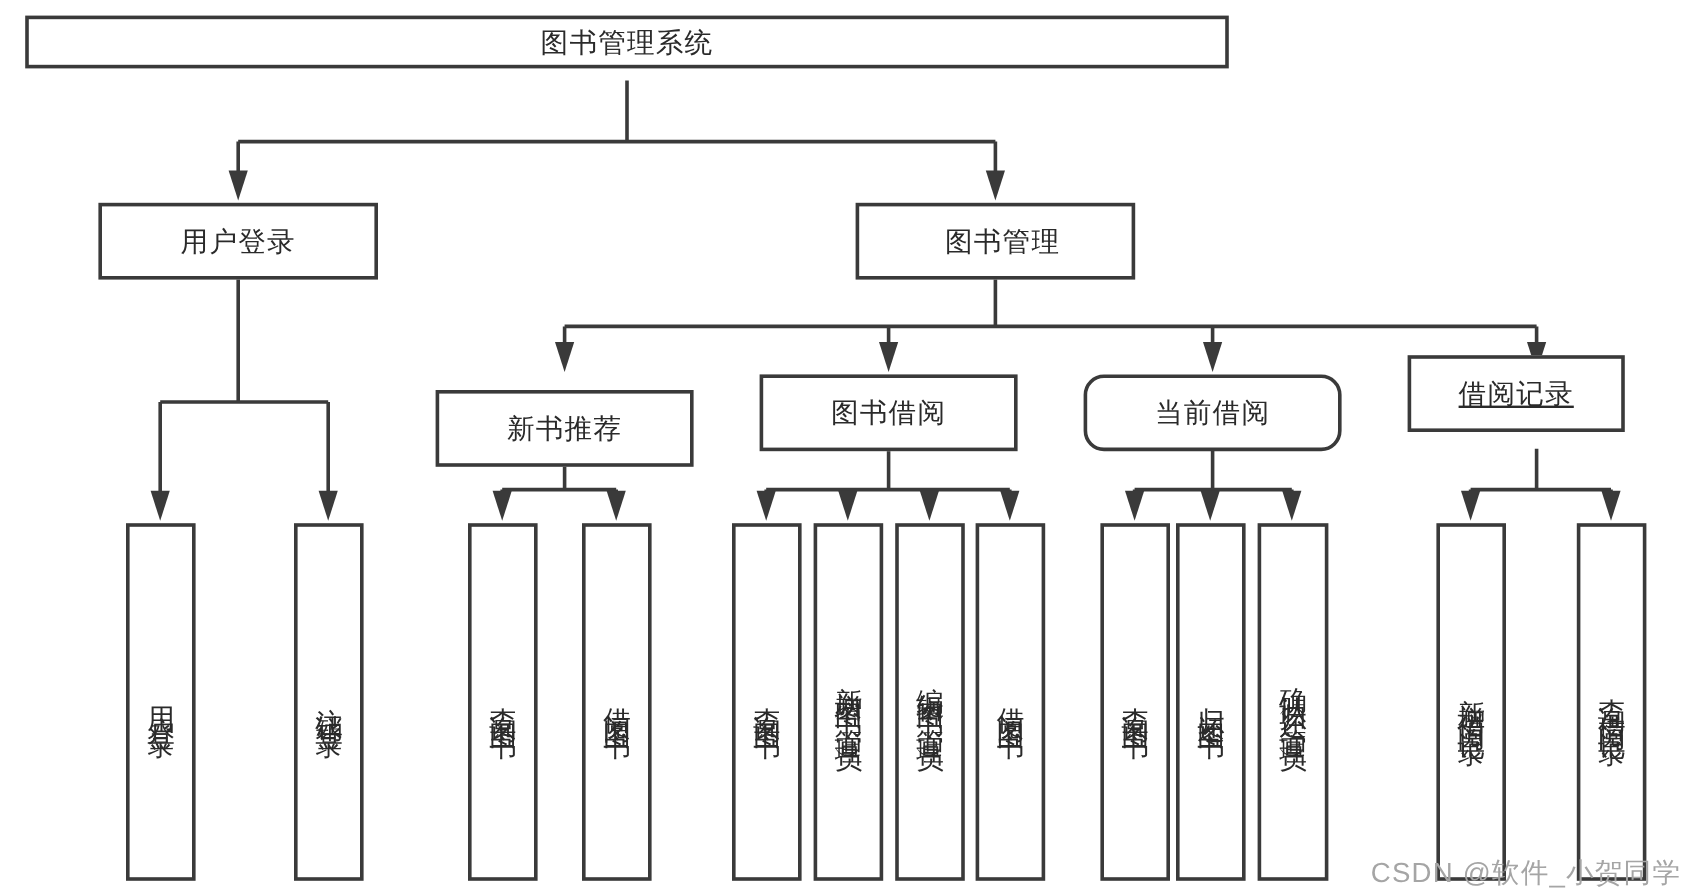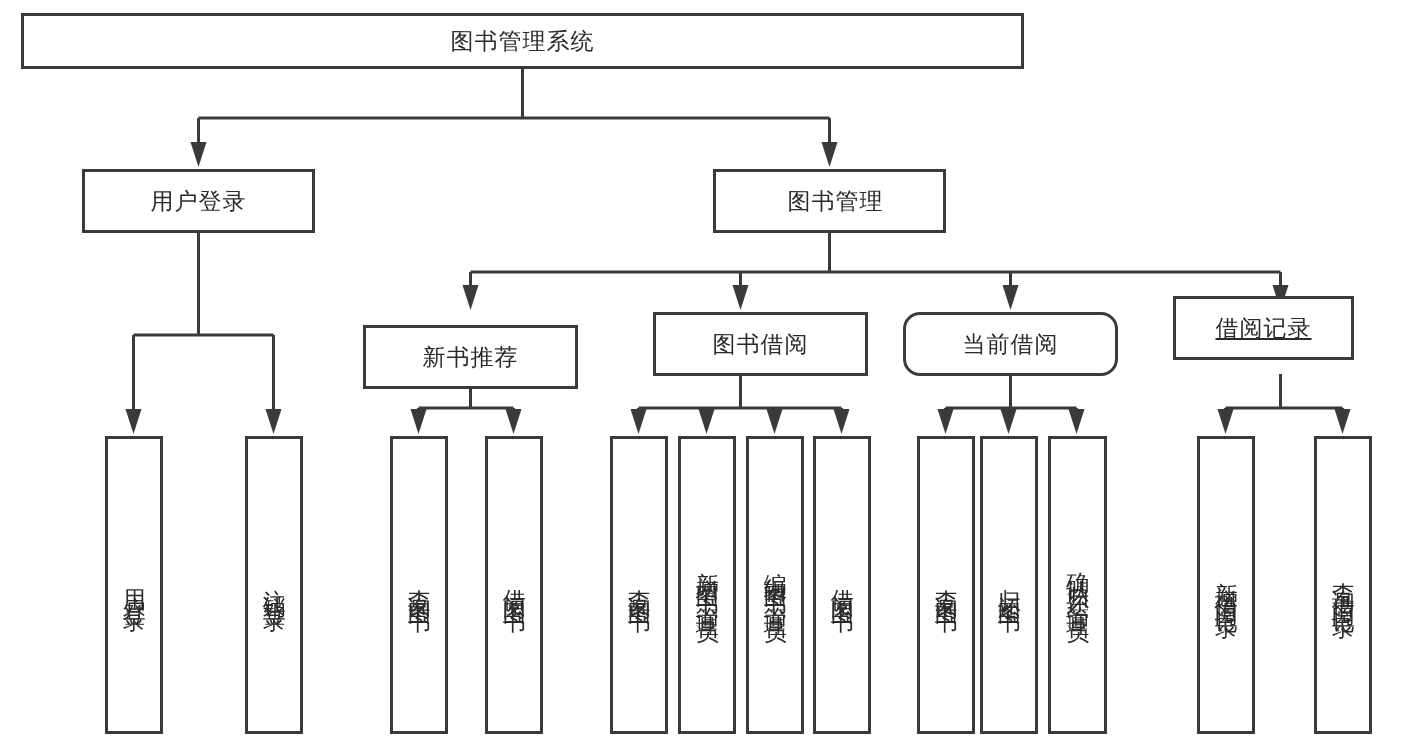--- a/index.html
+++ b/index.html
@@ -85,35 +85,35 @@
       <polygon points="1000.5,409 1016.5,409 1008.5,434"></polygon>
       <polygon points="1068.5,409 1084.5,409 1076.5,434"></polygon>
     </g>
     <g>
       <path d="M1280.5 374 L1280.5 408 M1225.5 408 L1342.5 408 M1225.5 408 L1225.5 411 M1342.5 408 L1342.5 411"></path>
       <polygon points="1217.5,409 1233.5,409 1225.5,434"></polygon>
       <polygon points="1334.5,409 1350.5,409 1342.5,434"></polygon>
     </g>
   </svg>
 
-  <div class="node" style="left:21px;top:13px;width:1003px;height:56px;justify-content:center;">
+  <div class="node" style="left:21px;top:13px;width:1003px;height:44px;justify-content:center;">
     <span>图书管理系统</span>
   </div>
 
   <div class="node" style="left:82px;top:169px;width:233px;height:64px;">
     <span>用户登录</span>
   </div>
   <div class="node" style="left:713px;top:169px;width:233px;height:64px;padding-left:12px;">
     <span>图书管理</span>
   </div>
 
   <div class="node" style="left:363px;top:312px;width:215px;height:64px;margin-top:13px;">
     <span>新书推荐</span>
   </div>
-  <div class="node" style="left:633px;top:312px;width:215px;height:64px;margin-left:20px;">
+  <div class="node" style="left:633px;top:312px;width:215px;height:64px;">
     <span>图书借阅</span>
   </div>
   <div class="node" style="left:903px;top:312px;width:215px;height:64px;border-radius:17px;">
     <span>当前借阅</span>
   </div>
   <div class="node" style="left:1173px;top:296px;width:181px;height:64px;text-decoration:underline;">
     <span>借阅记录</span>
   </div>
 
   <div class="node leaf" style="left:105px;top:436px;width:58px;height:298px;">
@@ -149,14 +149,15 @@
   <div class="node leaf" style="left:1048px;top:436px;width:59px;height:298px;">
     <span>确认归还（管理员）</span>
   </div>
   <div class="node leaf" style="left:1197px;top:436px;width:58px;height:298px;">
     <span>新增借阅记录</span>
   </div>
   <div class="node leaf" style="left:1314px;top:436px;width:58px;height:298px;">
     <span>查询借阅记录</span>
   </div>
 
+  <div class="watermark">CSDN @软件_小贺同学</div>
 
 </div>
 
 </body></html>

